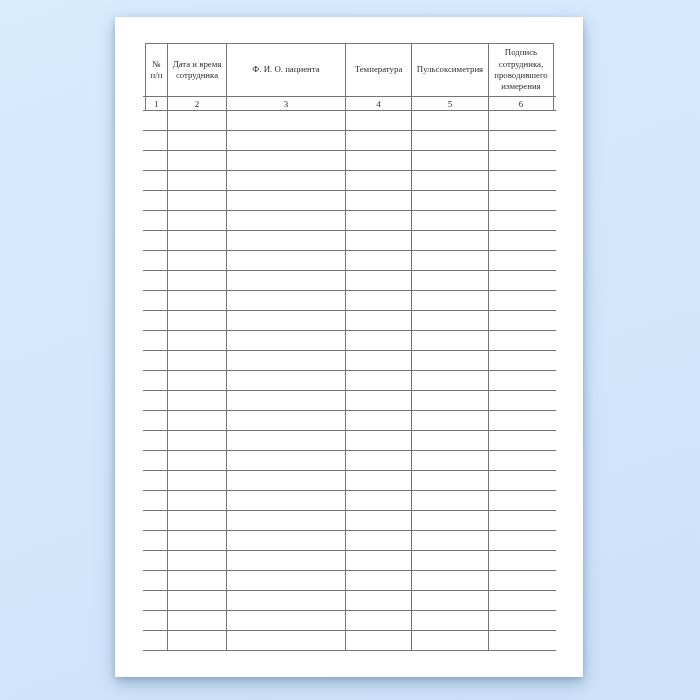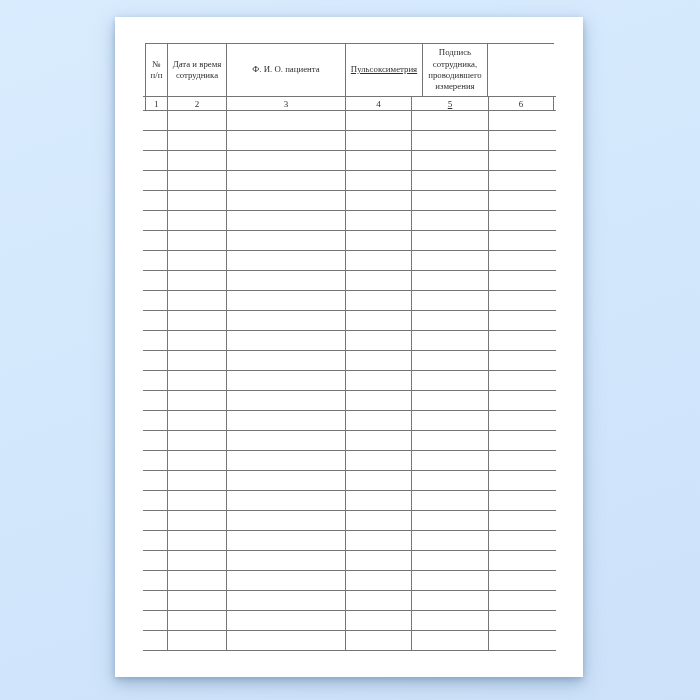--- a/index.html
+++ b/index.html
@@ -41,21 +41,21 @@
     font-size: 8.8px;
     line-height: 1.3;
     white-space: pre-line;
     padding: 1px 0;
   }
   .hcell.last, .ncell.last { border-right: 1px solid var(--line, #757575); }
   .w0 { width: 22px; }
   .w1 { width: 59px; }
   .w2 { width: 119px; }
   .w3 { width: 66px; }
-  .w4 { width: 77px; text-decoration: underline; }
+  .w4 { width: 77px; }
   .w5 { width: 66px; }
   .hline {
     height: 1px;
     width: 413px;
     margin-left: -2px;
     background: var(--line, #757575);
   }
   .numrow {
     display: flex;
     height: 13px;
@@ -92,20 +92,21 @@
 <div class="bg">
   <div class="page">
     <div class="log-table">
 
       <div class="thead">
         <div class="hcell w0">№
 п/п</div>
         <div class="hcell w1">Дата и время
 сотрудника</div>
         <div class="hcell w2">Ф. И. О. пациента</div>
+        <div class="hcell w3">Температура</div>
         <div class="hcell w4">Пульсоксиметрия</div>
         <div class="hcell w5 last">Подпись
 сотрудника,
 проводившего
 измерения</div>
       </div>
 
       <div class="hline"></div>
 
       <div class="numrow">

